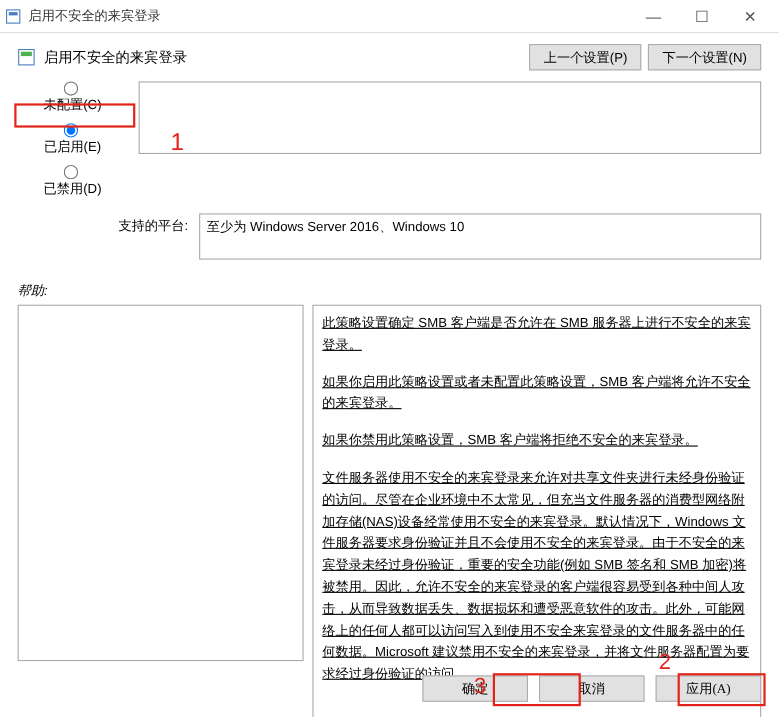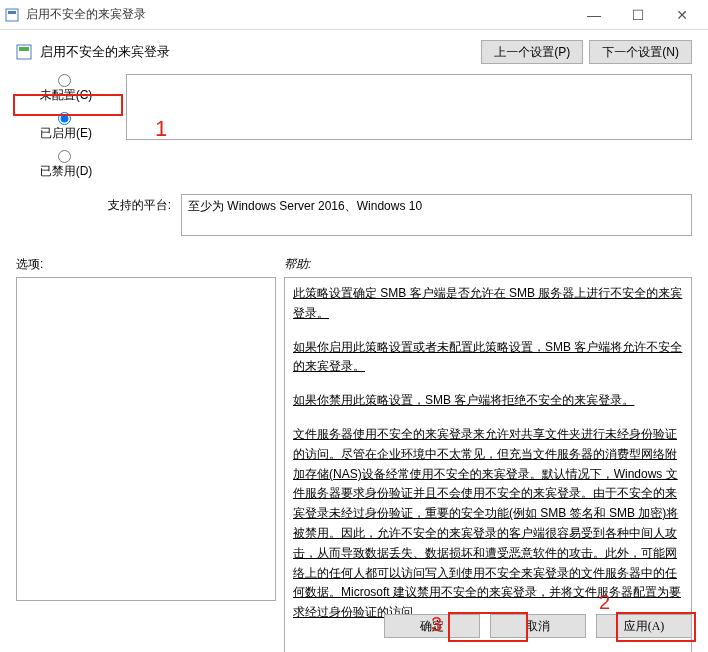--- a/index.html
+++ b/index.html
@@ -251,21 +251,20 @@
   </div>
 
   <div class="platforms-row">
     <span class="platforms-label">支持的平台:</span>
     <div class="platforms-box">
       <span>至少为 Windows Server 2016、Windows 10</span>
     </div>
   </div>
 
   <div class="mid-row">
-    <span class="options-label">选项:</span>
     <span class="help-label">帮助:</span>
   </div>
 </div>
 
 <div class="panels">
   <div class="options-panel"></div>
   <div class="help-panel">
     <p>此策略设置确定 SMB 客户端是否允许在 SMB 服务器上进行不安全的来宾登录。</p>
     <p>如果你启用此策略设置或者未配置此策略设置，SMB 客户端将允许不安全的来宾登录。</p>
     <p>如果你禁用此策略设置，SMB 客户端将拒绝不安全的来宾登录。</p>

